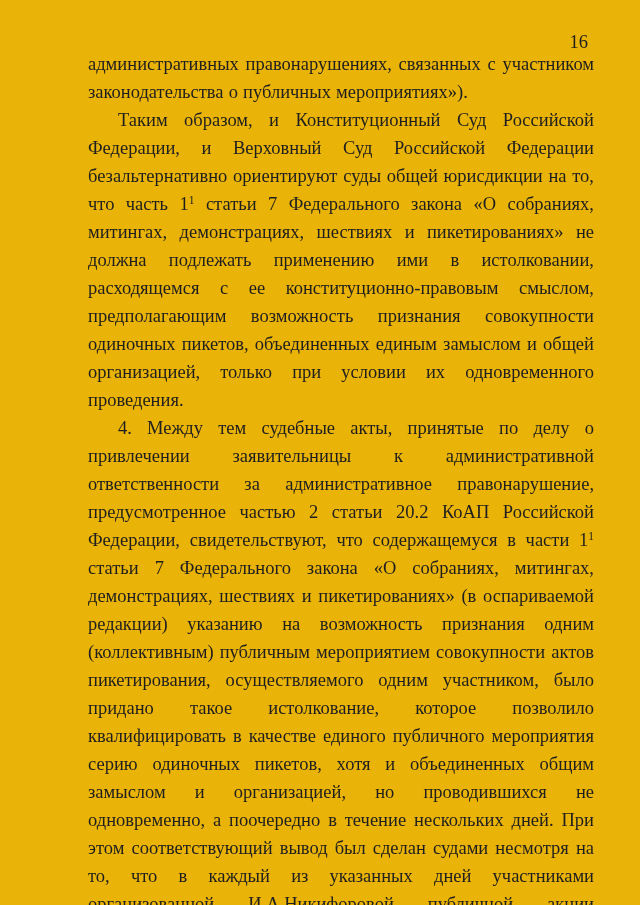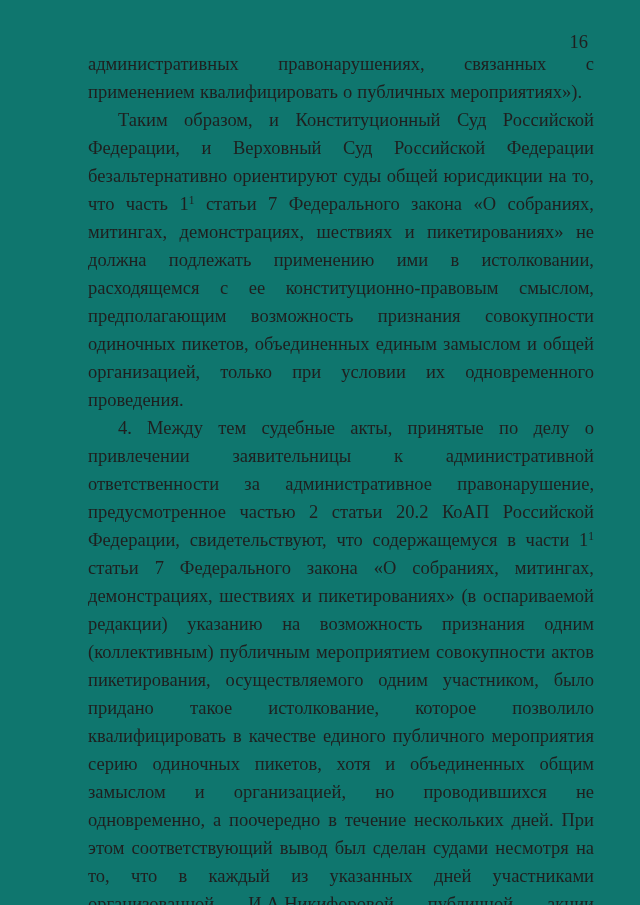--- a/index.html
+++ b/index.html
@@ -4,21 +4,21 @@
 <style>
   html, body {
     margin: 0;
     padding: 0;
     background: #ffffff;
   }
   .page {
     position: relative;
     width: 640px;
     height: 905px;
-    background: #0f766e;
+    background: #eab308;
     overflow: hidden;
     font-family: "Liberation Serif", "DejaVu Serif", serif;
     color: #1f1f1f;
   }
   .page-number {
     position: absolute;
     top: 32px;
     right: 52px;
     font-size: 18.5px;
     line-height: 20px;
@@ -53,20 +53,20 @@
 </style>
 </head>
 <body>
 
 <div class="page">
 
   <div class="page-number">16</div>
 
   <main class="doc-body">
 
-    <p class="no-indent"><span>административных правонарушениях, связанных с применением квалифицировать о публичных мероприятиях»).</span></p>
+    <p class="no-indent"><span>административных правонарушениях, связанных с участником законодательства о публичных мероприятиях»).</span></p>
 
     <p><span>Таким образом, и Конституционный Суд Российской Федерации, и Верховный Суд Российской Федерации безальтернативно ориентируют суды общей юрисдикции на то, что часть 1</span><sup class="fn">1</sup><span> статьи 7 Федерального закона «О собраниях, митингах, демонстрациях, шествиях и пикетированиях» не должна подлежать применению ими в истолковании, расходящемся с ее конституционно-правовым смыслом, предполагающим возможность признания совокупности одиночных пикетов, объединенных единым замыслом и общей организацией, только при условии их одновременного проведения.</span></p>
 
     <p><span>4. Между тем судебные акты, принятые по делу о привлечении заявительницы к административной ответственности за административное правонарушение, предусмотренное частью 2 статьи 20.2 КоАП Российской Федерации, свидетельствуют, что содержащемуся в части 1</span><sup class="fn">1</sup><span> статьи 7 Федерального закона «О собраниях, митингах, демонстрациях, шествиях и пикетированиях» (в оспариваемой редакции) указанию на возможность признания одним (коллективным) публичным мероприятием совокупности актов пикетирования, осуществляемого одним участником, было придано такое истолкование, которое позволило квалифицировать в качестве единого публичного мероприятия серию одиночных пикетов, хотя и объединенных общим замыслом и организацией, но проводившихся не одновременно, а поочередно в течение нескольких дней. При этом соответствующий вывод был сделан судами несмотря на то, что в каждый из указанных дней участниками организованной И.А.Никифоровой публичной акции проводился лишь один одиночный пикет, продолжавшийся не более одного часа.</span></p>
 
   </main>
 </div>
 
 </body></html>

